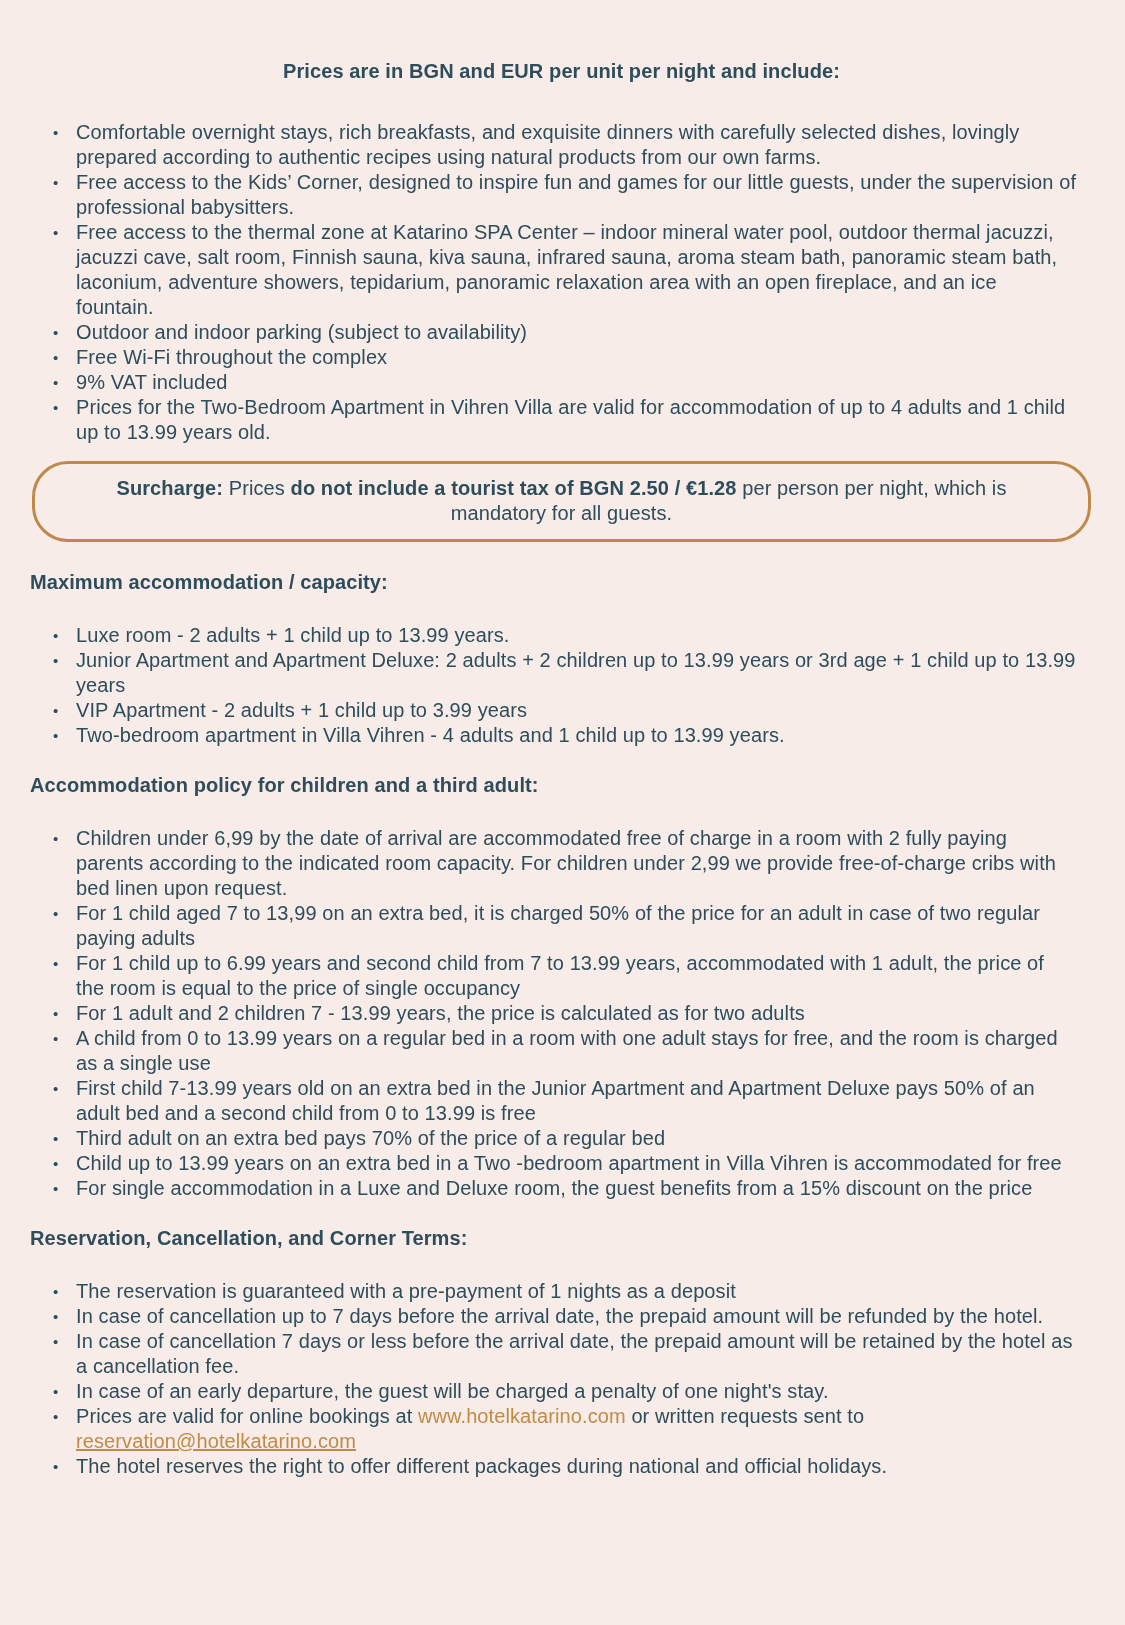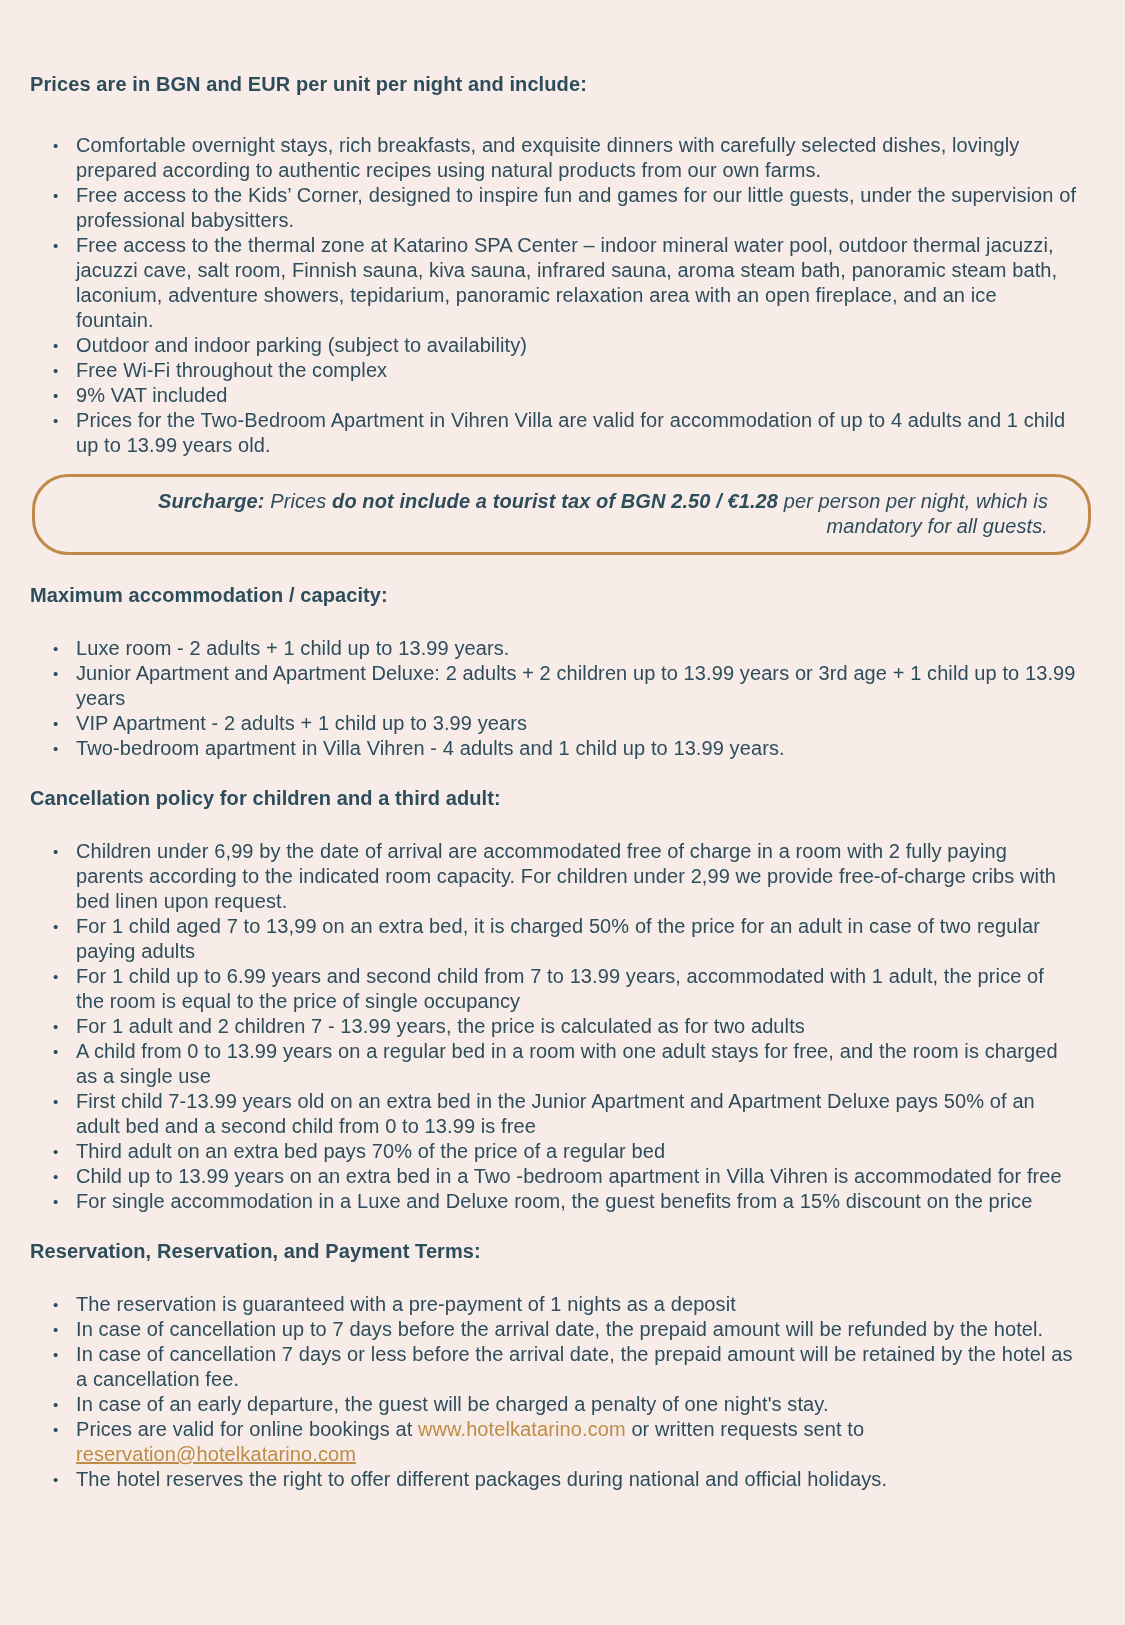--- a/index.html
+++ b/index.html
@@ -17,24 +17,24 @@
   .page {
     box-sizing: border-box;
     width: 1125px;
     height: 1625px;
     padding: 56px 32px 0 30px;
     font-size: 20px;
     line-height: 25px;
     letter-spacing: 0.1px;
   }
   .doc-title {
-    margin: 16px 0 36px 0;
+    margin: 3px 0 36px 0;
     font-size: 20px;
     font-weight: 700;
-    text-align: left;
+    text-align: center;
   }
   ul.bullets {
     list-style: none;
     margin: 16px;
     padding: 0;
   }
   ul.bullets li {
     position: relative;
     padding-left: 30px;
   }
@@ -46,22 +46,21 @@
     font-size: 15px;
     line-height: 25px;
     color: #2e4d5c;
   }
   .surcharge-box {
     box-sizing: border-box;
     margin: 15px 2px 0 2px;
     border: 3px solid #c0884a;
     border-radius: 36px;
     padding: 12px 40px 13px 40px;
-    text-align: right;
-    font-style: italic;
+    text-align: center;
   }
   .surcharge-box .b {
     font-weight: 700;
   }
   h2.section-heading {
     font-size: 20px;
     line-height: 25px;
     font-weight: 700;
     margin: 25px 0 28px 0;
   }
@@ -101,35 +100,35 @@
 
   <h2 class="section-heading first">Maximum accommodation / capacity:</h2>
 
   <ul class="bullets">
     <li>Luxe room - 2 adults + 1 child up to 13.99 years.</li>
     <li>Junior Apartment and Apartment Deluxe: 2 adults + 2 children up to 13.99 years or 3rd age + 1 child up to 13.99 years</li>
     <li>VIP Apartment - 2 adults + 1 child up to 3.99 years</li>
     <li>Two-bedroom apartment in Villa Vihren - 4 adults and 1 child up to 13.99 years.</li>
   </ul>
 
-  <h2 class="section-heading">Cancellation policy for children and a third adult:</h2>
+  <h2 class="section-heading">Accommodation policy for children and a third adult:</h2>
 
   <ul class="bullets">
     <li>Children under 6,99 by the date of arrival are accommodated free of charge in a room with 2 fully paying parents according to the indicated room capacity. For children under 2,99 we provide free-of-charge cribs with bed linen upon request.</li>
     <li>For 1 child aged 7 to 13,99 on an extra bed, it is charged 50% of the price for an adult in case of two regular paying adults</li>
     <li>For 1 child up to 6.99 years and second child from 7 to 13.99 years, accommodated with 1 adult, the price of the room is equal to the price of single occupancy</li>
     <li>For 1 adult and 2 children 7 - 13.99 years, the price is calculated as for two adults</li>
     <li>A child from 0 to 13.99 years on a regular bed in a room with one adult stays for free, and the room is charged as a single use</li>
     <li>First child 7-13.99 years old on an extra bed in the Junior Apartment and Apartment Deluxe pays 50% of an adult bed and a second child from 0 to 13.99 is free</li>
     <li>Third adult on an extra bed pays 70% of the price of a regular bed</li>
     <li>Child up to 13.99 years on an extra bed in a Two -bedroom apartment in Villa Vihren is accommodated for free</li>
     <li>For single accommodation in a Luxe and Deluxe room, the guest benefits from a 15% discount on the price</li>
   </ul>
 
-  <h2 class="section-heading">Reservation, Reservation, and Payment Terms:</h2>
+  <h2 class="section-heading">Reservation, Cancellation, and Corner Terms:</h2>
 
   <ul class="bullets">
     <li>The reservation is guaranteed with a pre-payment of 1 nights as a deposit</li>
     <li>In case of cancellation up to 7 days before the arrival date, the prepaid amount will be refunded by the hotel.</li>
     <li>In case of cancellation 7 days or less before the arrival date, the prepaid amount will be retained by the hotel as a cancellation fee.</li>
     <li>In case of an early departure, the guest will be charged a penalty of one night's stay.</li>
     <li><span>Prices are valid for online bookings at </span><a class="gold-link" href="#">www.hotelkatarino.com</a><span> or written requests sent to </span><br><a class="gold-link underlined" href="#">reservation@hotelkatarino.com</a></li>
     <li>The hotel reserves the right to offer different packages during national and official holidays.</li>
   </ul>
 

